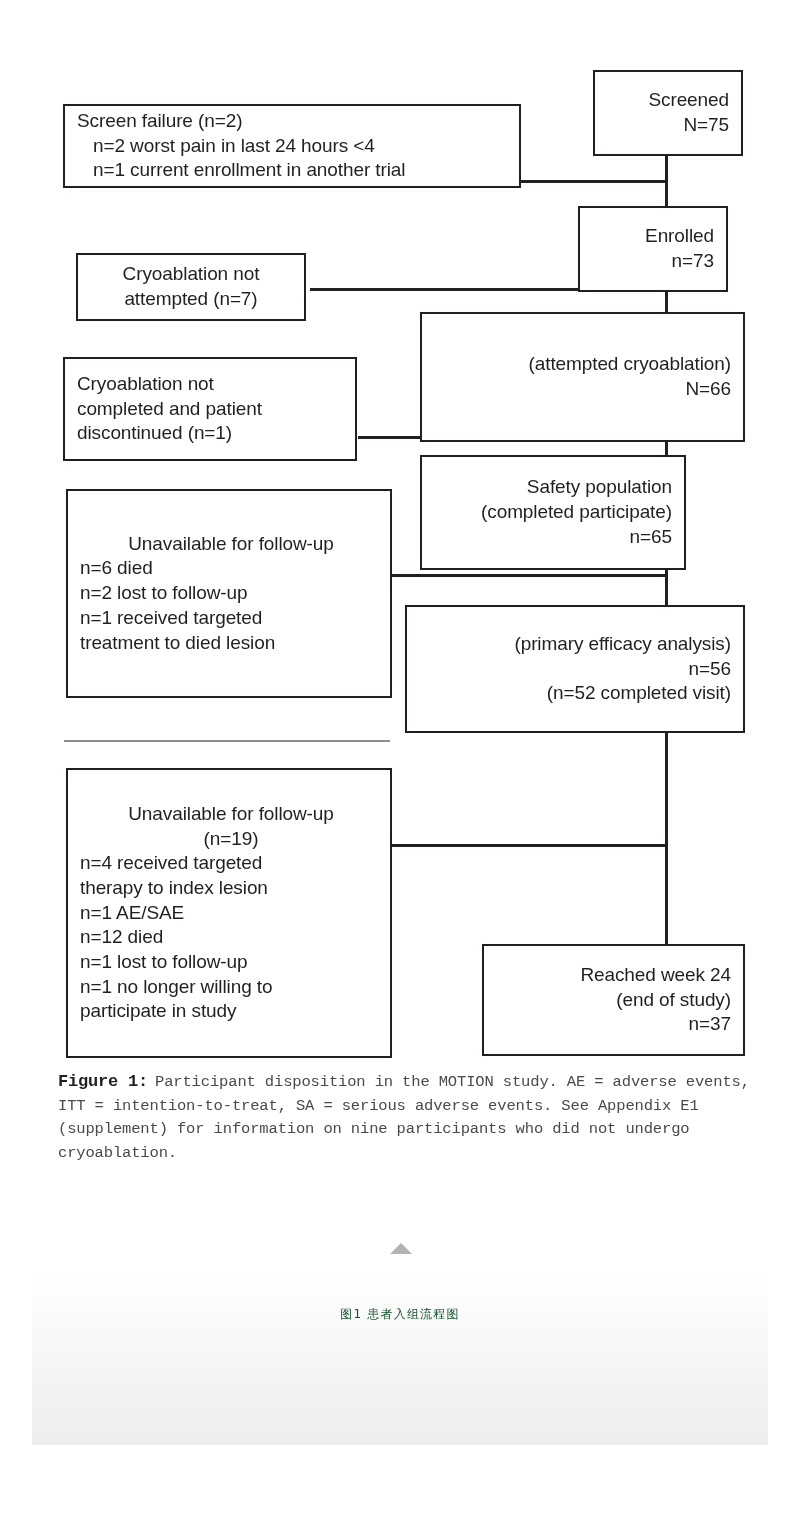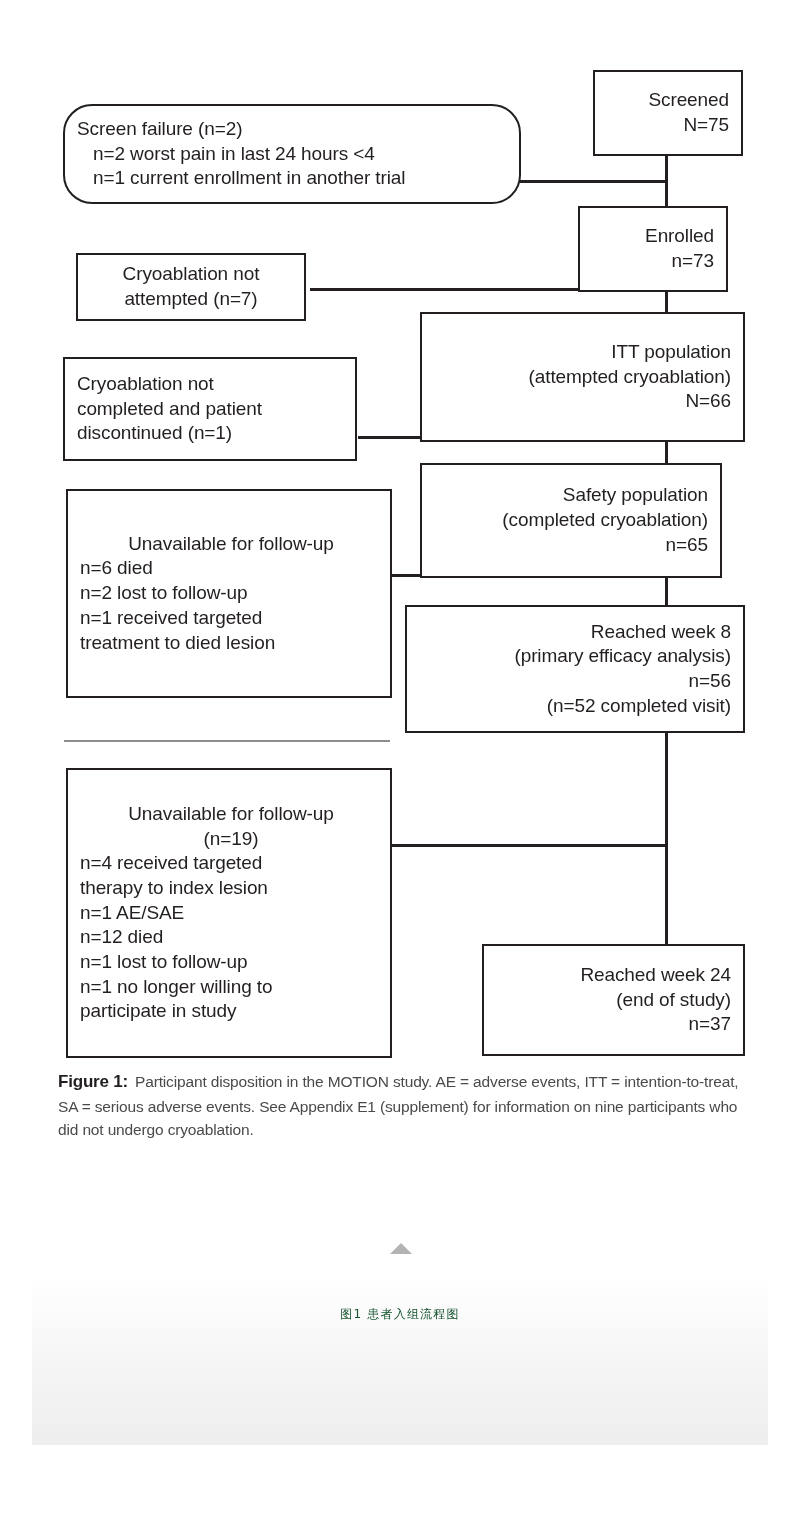--- a/index.html
+++ b/index.html
@@ -74,21 +74,21 @@
     z-index: 1;
   }
 
   
   #caption {
     position: absolute;
     left: 58px;
     top: 1069px;
     width: 700px;
     color: #4a4a4a;
-    font-family: Liberation Sans, sans-serif;
+    font-family: Liberation Mono, monospace;
     font-size: 15.5px;
     line-height: 1.52;
     letter-spacing: -0.15px;
     z-index: 4;
   }
   #caption .figlabel {
     color: #231f20;
     font-weight: bold;
     font-size: 17px;
     letter-spacing: -0.2px;
@@ -148,64 +148,62 @@
 
     <div class="line-h" style="left:392px; top:844px; width:276px;"></div>
 
     <div class="rule-thin" style="left:64px; top:740px; width:326px;"></div>
 
     <div class="fbox align-right" style="left:593px; top:70px; width:150px; height:86px;">
       <span class="ln">Screened</span>
       <span class="ln">N=75</span>
     </div>
 
-    <div class="fbox align-left" style="left:63px; top:104px; width:458px; height:100px;border-radius:29px;">
+    <div class="fbox align-left" style="left:63px; top:104px; width:458px; height:84px;">
       <span class="ln">Screen failure (n=2)</span>
       <span class="ln indent">n=2 worst pain in last 24 hours &lt;4</span>
       <span class="ln indent">n=1 current enrollment in another trial</span>
     </div>
 
     <div class="fbox align-right" style="left:578px; top:206px; width:150px; height:86px;">
       <span class="ln">Enrolled</span>
       <span class="ln">n=73</span>
     </div>
 
     <div class="fbox align-center" style="left:76px; top:253px; width:230px; height:68px;">
       <span class="ln">Cryoablation not</span>
       <span class="ln">attempted (n=7)</span>
     </div>
 
     <div class="fbox align-right" style="left:420px; top:312px; width:325px; height:130px;">
-      <span class="ln">ITT population</span>
       <span class="ln">(attempted cryoablation)</span>
       <span class="ln">N=66</span>
     </div>
 
     <div class="fbox align-left" style="left:63px; top:357px; width:294px; height:104px;">
       <span class="ln">Cryoablation not</span>
       <span class="ln">completed and patient</span>
       <span class="ln">discontinued (n=1)</span>
     </div>
 
-    <div class="fbox align-right" style="left:420px; top:455px; width:302px; height:115px;margin-top:8px;">
+    <div class="fbox align-right" style="left:420px; top:455px; width:266px; height:115px;">
       <span class="ln">Safety population</span>
-      <span class="ln">(completed cryoablation)</span>
+      <span class="ln">(completed participate)</span>
       <span class="ln">n=65</span>
     </div>
 
     <div class="fbox align-left" style="left:66px; top:489px; width:326px; height:209px;">
       <span class="ln align-center">Unavailable for follow-up</span>
       <span class="ln">n=6 died</span>
       <span class="ln">n=2 lost to follow-up</span>
       <span class="ln">n=1 received targeted</span>
       <span class="ln">treatment to died lesion</span>
     </div>
 
     <div class="fbox align-right" style="left:405px; top:605px; width:340px; height:128px;">
-      <span class="ln">Reached week 8</span>
       <span class="ln">(primary efficacy analysis)</span>
       <span class="ln">n=56</span>
       <span class="ln">(n=52 completed visit)</span>
     </div>
 
     <div class="fbox align-left" style="left:66px; top:768px; width:326px; height:290px;">
       <span class="ln align-center">Unavailable for follow-up</span>
       <span class="ln align-center">(n=19)</span>
       <span class="ln">n=4 received targeted</span>
       <span class="ln">therapy to index lesion</span>

